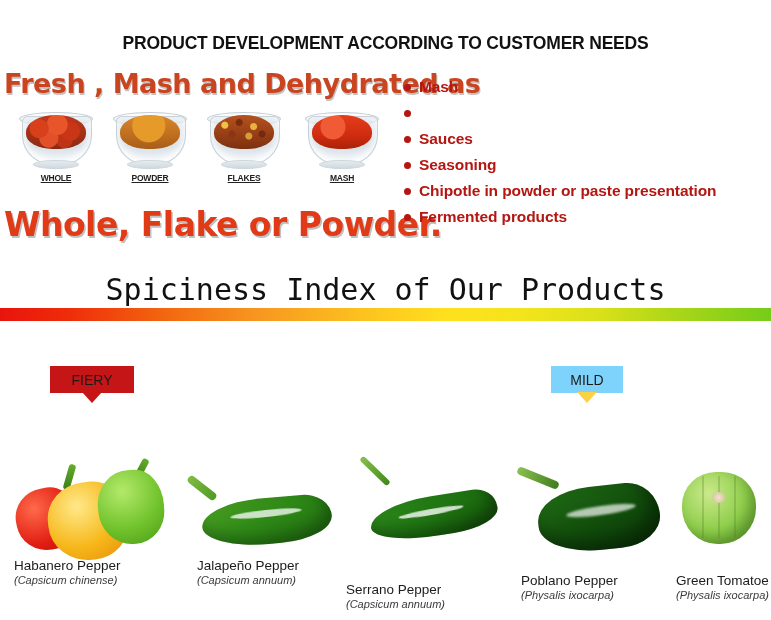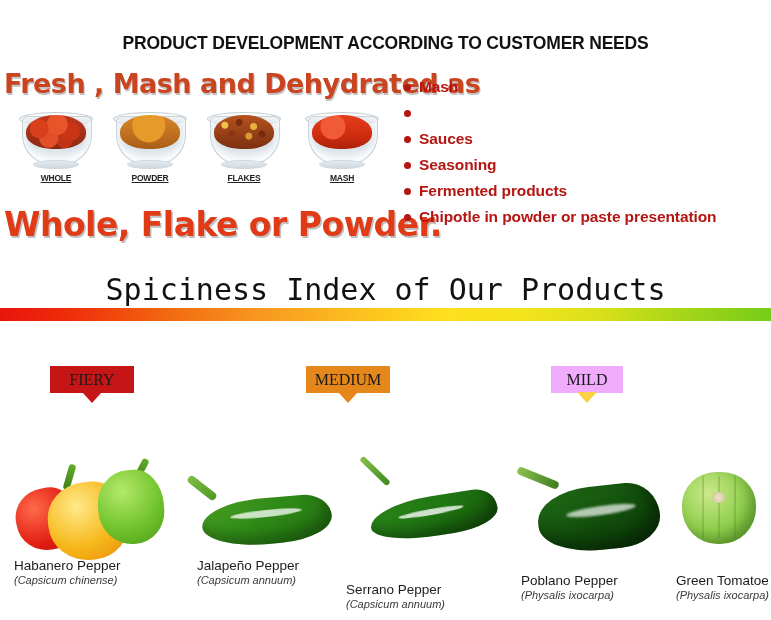--- a/index.html
+++ b/index.html
@@ -169,36 +169,36 @@
       #d8e019 78%,
       #a9d618 88%,
       #76cc1a 100%);
   }
 
   
   .badge{
     position:absolute;
     height:27px;
     color:#1a1a1a;
-    font-family:Liberation Serif, serif;
-    font-size:16px;
+    font-family:Liberation Sans, sans-serif;
+    font-size:14px;
     display:flex;align-items:center;justify-content:center;
   }
   .badge .tail{
     position:absolute;left:50%;bottom:-10px;
     margin-left:-10px;
     width:0;height:0;
     border-left:10px solid transparent;
     border-right:10px solid transparent;
   }
   .badge-fiery{left:50px;top:366px;width:84px;background:#c51517;}
   .badge-fiery .tail{border-top:11px solid #c51517;}
   .badge-medium{left:306px;top:366px;width:84px;background:#e5871a;}
   .badge-medium .tail{border-top:11px solid #e5871a;}
-  .badge-mild{left:551px;top:366px;width:72px;background:#f0abfc;}
+  .badge-mild{left:551px;top:366px;width:72px;background:#7dd3fc;}
   .badge-mild .tail{border-top:11px solid #fbd246;}
 
   
   .peppers{
     position:absolute;left:0;top:440px;width:771px;height:180px;
   }
   .pepper-cell{position:absolute;}
   .pepper-art{position:relative;}
   .pepper-name{
     font-size:13.5px;font-weight:normal;color:#1c1c1c;
@@ -392,37 +392,33 @@
     <div class="bullet-row">
       <span class="bullet-dot"></span>
       <span class="bullet-text">Sauces</span>
     </div>
     <div class="bullet-row">
       <span class="bullet-dot"></span>
       <span class="bullet-text">Seasoning</span>
     </div>
     <div class="bullet-row">
       <span class="bullet-dot"></span>
+      <span class="bullet-text">Chipotle in powder or paste presentation</span>
+    </div>
+    <div class="bullet-row">
+      <span class="bullet-dot"></span>
       <span class="bullet-text">Fermented products</span>
-    </div>
-    <div class="bullet-row">
-      <span class="bullet-dot"></span>
-      <span class="bullet-text">Chipotle in powder or paste presentation</span>
     </div>
   </div>
 
   <div class="spice-title">Spiciness Index of Our Products</div>
   <div class="spice-bar"></div>
 
   <div class="badge badge-fiery">
     <span>FIERY</span>
-    <span class="tail"></span>
-  </div>
-  <div class="badge badge-medium">
-    <span>MEDIUM</span>
     <span class="tail"></span>
   </div>
   <div class="badge badge-mild">
     <span>MILD</span>
     <span class="tail"></span>
   </div>
 
   <div class="peppers">
 
     <div class="pepper-cell cell-habanero">

